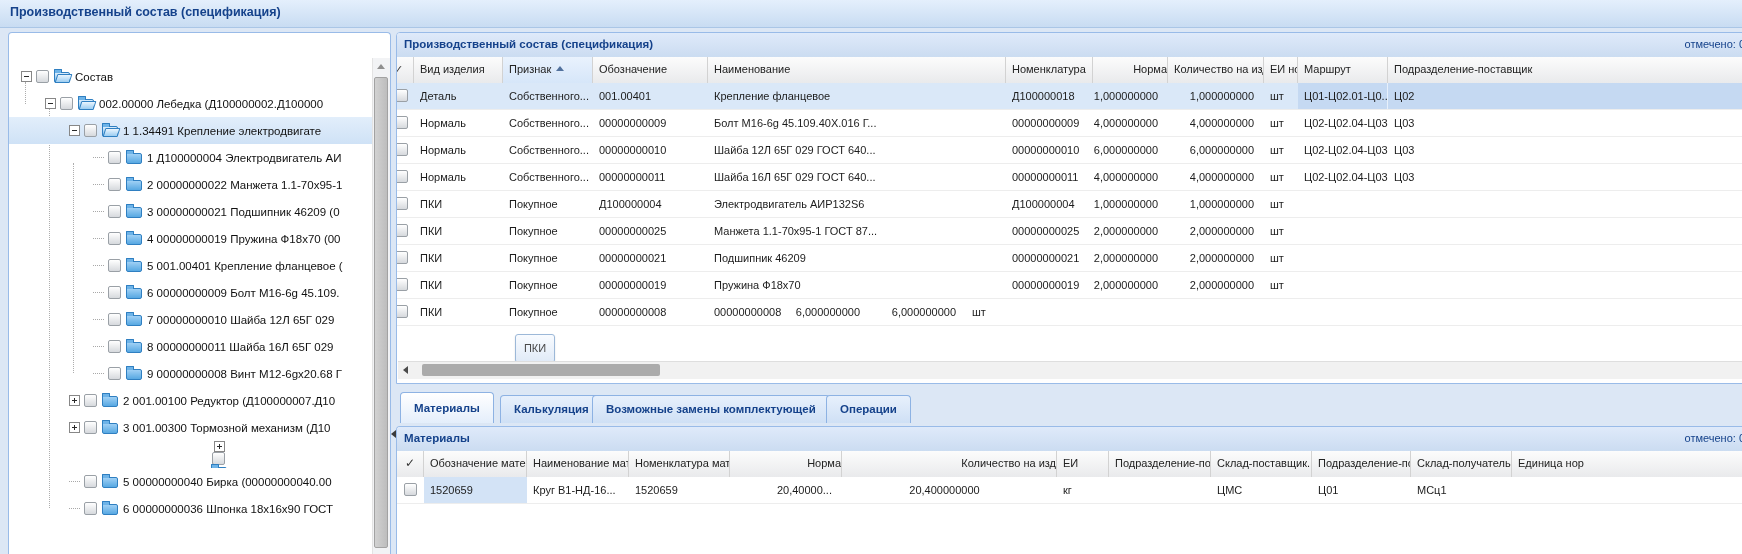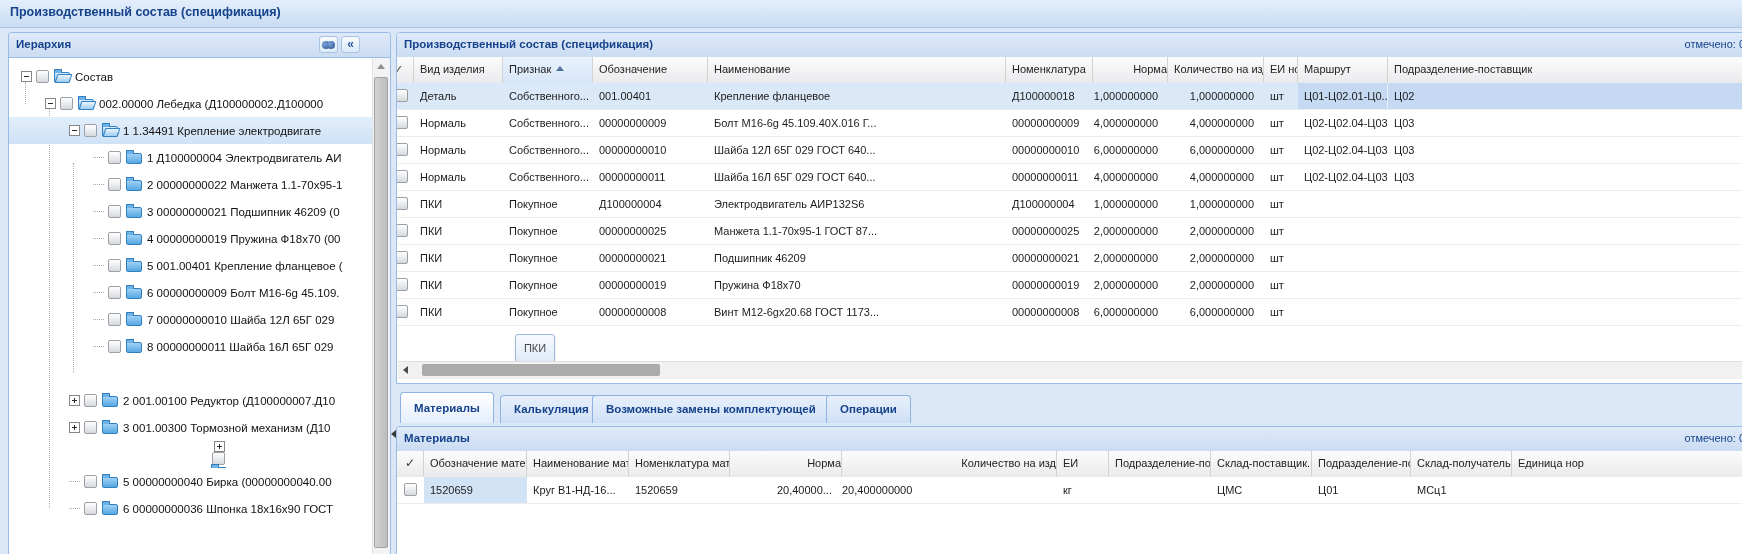--- a/index.html
+++ b/index.html
@@ -89,25 +89,20 @@
 </head>
 <body>
 
 <div id="app">
 
   <div class="titlebar">
     <span class="wtitle">Производственный состав (спецификация)</span>
   </div>
 
   <div class="panel" style="left:8px;top:32px;width:383px;height:522px;border-bottom:none;">
-    <div class="phdr">
-      <span class="ptitle">Иерархия</span>
-      <span class="tool find"><i class="binoc"></i></span>
-      <span class="tool coll">«</span>
-    </div>
     <div class="treebody" id="tree">
       <div class="guide" style="left:16px;top:24px;height:22px;"></div>
       <div class="guide" style="left:40px;top:51px;height:399px;"></div>
       <div class="guide" style="left:64px;top:105px;height:210px;"></div>
     <div class="tnode" style="top: 5px; padding-left: 12px;">
           <span class="exp"></span>
           <span class="cb"></span>
           <span class="folder open"></span>
           <span class="tlabel">Состав</span>
         </div>
@@ -163,20 +158,26 @@
           <span class="stub"></span>
           <span class="cb"></span>
           <span class="folder"></span>
           <span class="tlabel">7 00000000010 Шайба 12Л 65Г 029 </span>
         </div>
         <div class="tnode" style="top: 275px; padding-left: 84px;">
           <span class="stub"></span>
           <span class="cb"></span>
           <span class="folder"></span>
           <span class="tlabel">8 00000000011 Шайба 16Л 65Г 029 </span>
+        </div>
+        <div class="tnode" style="top: 302px; padding-left: 84px;">
+          <span class="stub"></span>
+          <span class="cb"></span>
+          <span class="folder"></span>
+          <span class="tlabel">9 00000000008 Винт М12-6gx20.68 Г</span>
         </div>
         <div class="tnode" style="top: 329px; padding-left: 60px;">
           <span class="exp plus"></span>
           <span class="cb"></span>
           <span class="folder"></span>
           <span class="tlabel">2 001.00100 Редуктор (Д100000007.Д10</span>
         </div>
         <div class="tnode" style="top: 356px; padding-left: 60px;">
           <span class="exp plus"></span>
           <span class="cb"></span>
@@ -351,21 +352,20 @@
           <div class="gcell" style="width: 90px;"></div>
           <div class="gcell" style="width: 364px;"></div>
         </div>
         <div class="grow">
           <div class="gcell sliver" style="width: 17px;">
             <span class="cb"></span>
           </div>
           <div class="gcell" style="width: 89px;">ПКИ</div>
           <div class="gcell" style="width: 90px;">Покупное</div>
           <div class="gcell" style="width: 115px;">00000000008</div>
-          <div class="gcell" style="width: 298px;">Винт М12-6gx20.68 ГОСТ 1173...</div>
           <div class="gcell" style="width: 87px;">00000000008</div>
           <div class="gcell r" style="width: 75px; text-align: right;">6,000000000</div>
           <div class="gcell r" style="width: 96px; text-align: right;">6,000000000</div>
           <div class="gcell" style="width: 34px;">шт</div>
           <div class="gcell" style="width: 90px;"></div>
           <div class="gcell" style="width: 364px;"></div>
         </div>
       </div>
     <div class="chip" style="left:118px;top:301px;">ПКИ</div>
     <div class="hscroll" style="top:328px;">
@@ -402,21 +402,21 @@
       </div>
     <div class="gbody" id="matBody" style="top:50px;height:78px;">
         <div class="grow">
           <div class="gcell ckcol" style="width: 27px;">
             <span class="cb"></span>
           </div>
           <div class="gcell hlc" style="width: 103px;">1520659</div>
           <div class="gcell" style="width: 102px;">Круг В1-НД-16...</div>
           <div class="gcell" style="width: 101px;">1520659</div>
           <div class="gcell r" style="width: 112px; text-align: right;">20,40000...</div>
-          <div class="gcell r" style="width: 215px; text-align: left;">20,400000000</div>
+          <div class="gcell r" style="width: 215px; text-align: center;">20,400000000</div>
           <div class="gcell" style="width: 52px;">кг</div>
           <div class="gcell" style="width: 102px;"></div>
           <div class="gcell" style="width: 101px;">ЦМС</div>
           <div class="gcell" style="width: 99px;">Ц01</div>
           <div class="gcell" style="width: 101px;">МСц1</div>
           <div class="gcell" style="width: 235px;"></div>
         </div>
       </div>
   </div>
 

